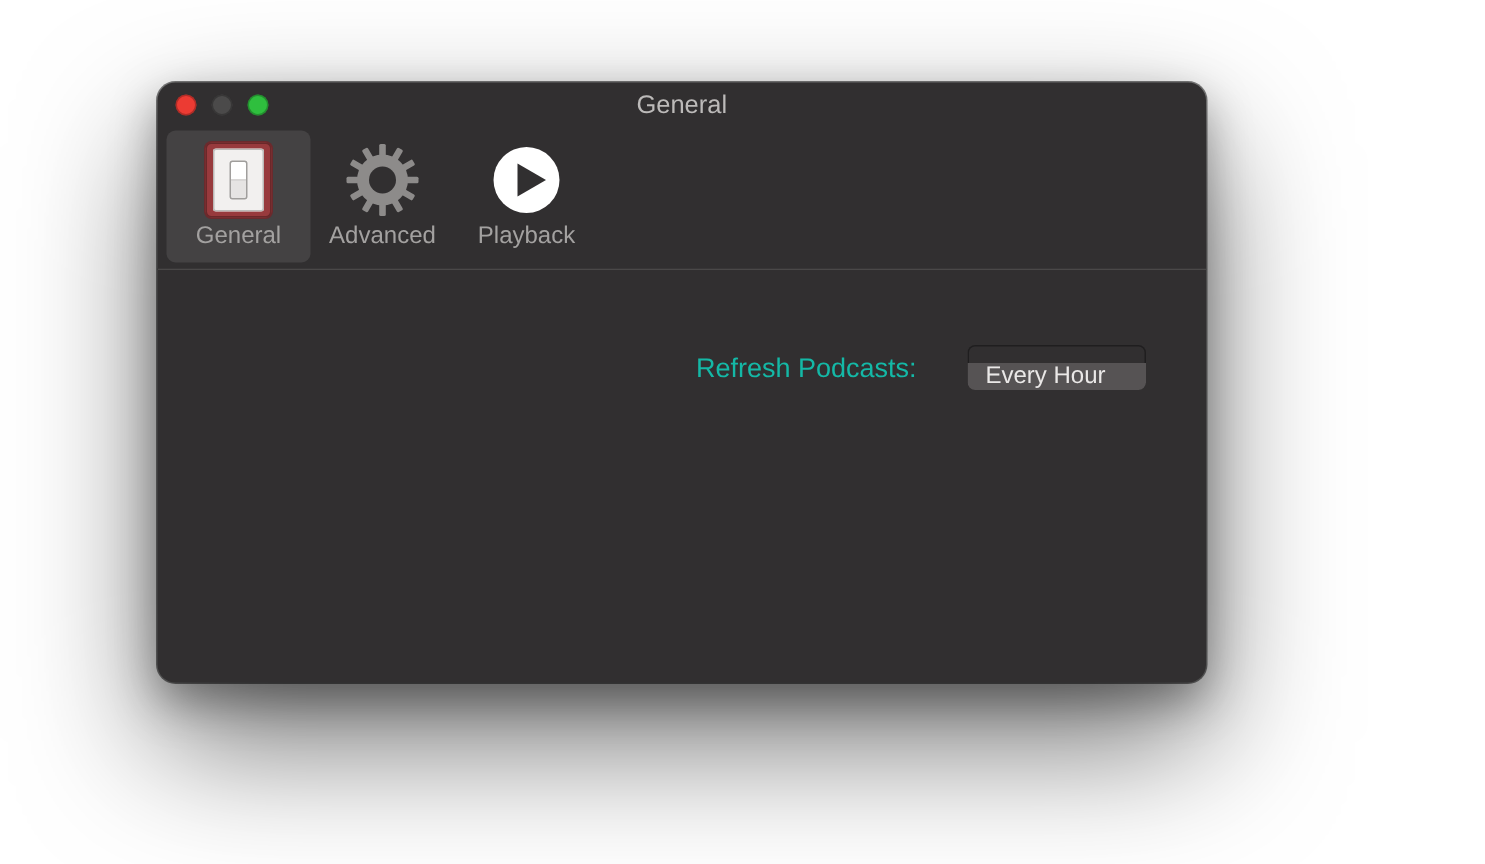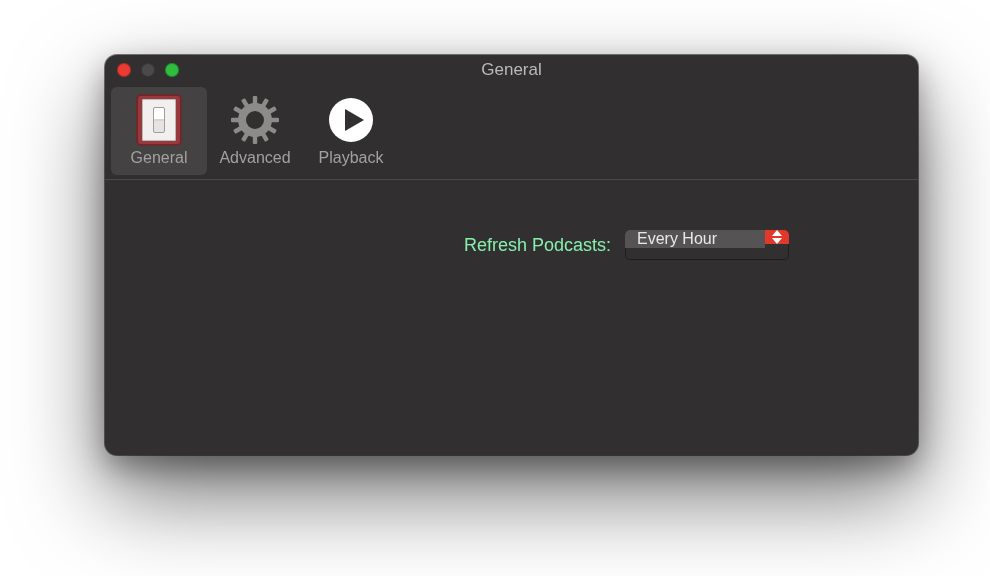--- a/index.html
+++ b/index.html
@@ -12,21 +12,21 @@
   }
   .stage {
     position: relative;
     width: 990px;
     height: 576px;
   }
   .window {
     position: absolute;
     left: 105px;
     top: 55px;
-    width: 813px;
+    width: 699px;
     height: 400px;
     background: #312f30;
     border-radius: 12px;
     box-shadow:
       0 40px 90px rgba(0,0,0,0.55),
       0 12px 30px rgba(0,0,0,0.35),
       0 0 0 1px rgba(0,0,0,0.5);
     overflow: hidden;
     color: #c9c7c6;
   }
@@ -139,31 +139,32 @@
   }
   .form-row {
     display: flex;
     align-items: center;
     margin-bottom: 18px;
   }
   .form-row .lbl {
     flex: 0 0 480px;
     text-align: right;
     font-size: 18px;
-    color: #86efac;
+    color: #14b8a6;
     padding-right: 14px;
     font-weight: 400;
   }
   .select {
     display: flex;
-    align-items: flex-start;
+    align-items: flex-end;
     height: 30px;
     border-radius: 5px;
     overflow: hidden;
     box-shadow: inset 0 0 0 1px rgba(0,0,0,0.35);
+    margin-left: 20px;
   }
   .select .sel-body {
     background: #565354;
     color: #eae8e7;
     font-size: 16px;
     padding: 0 12px;
     display: flex;
     align-items: center;
     min-width: 140px;
   }

